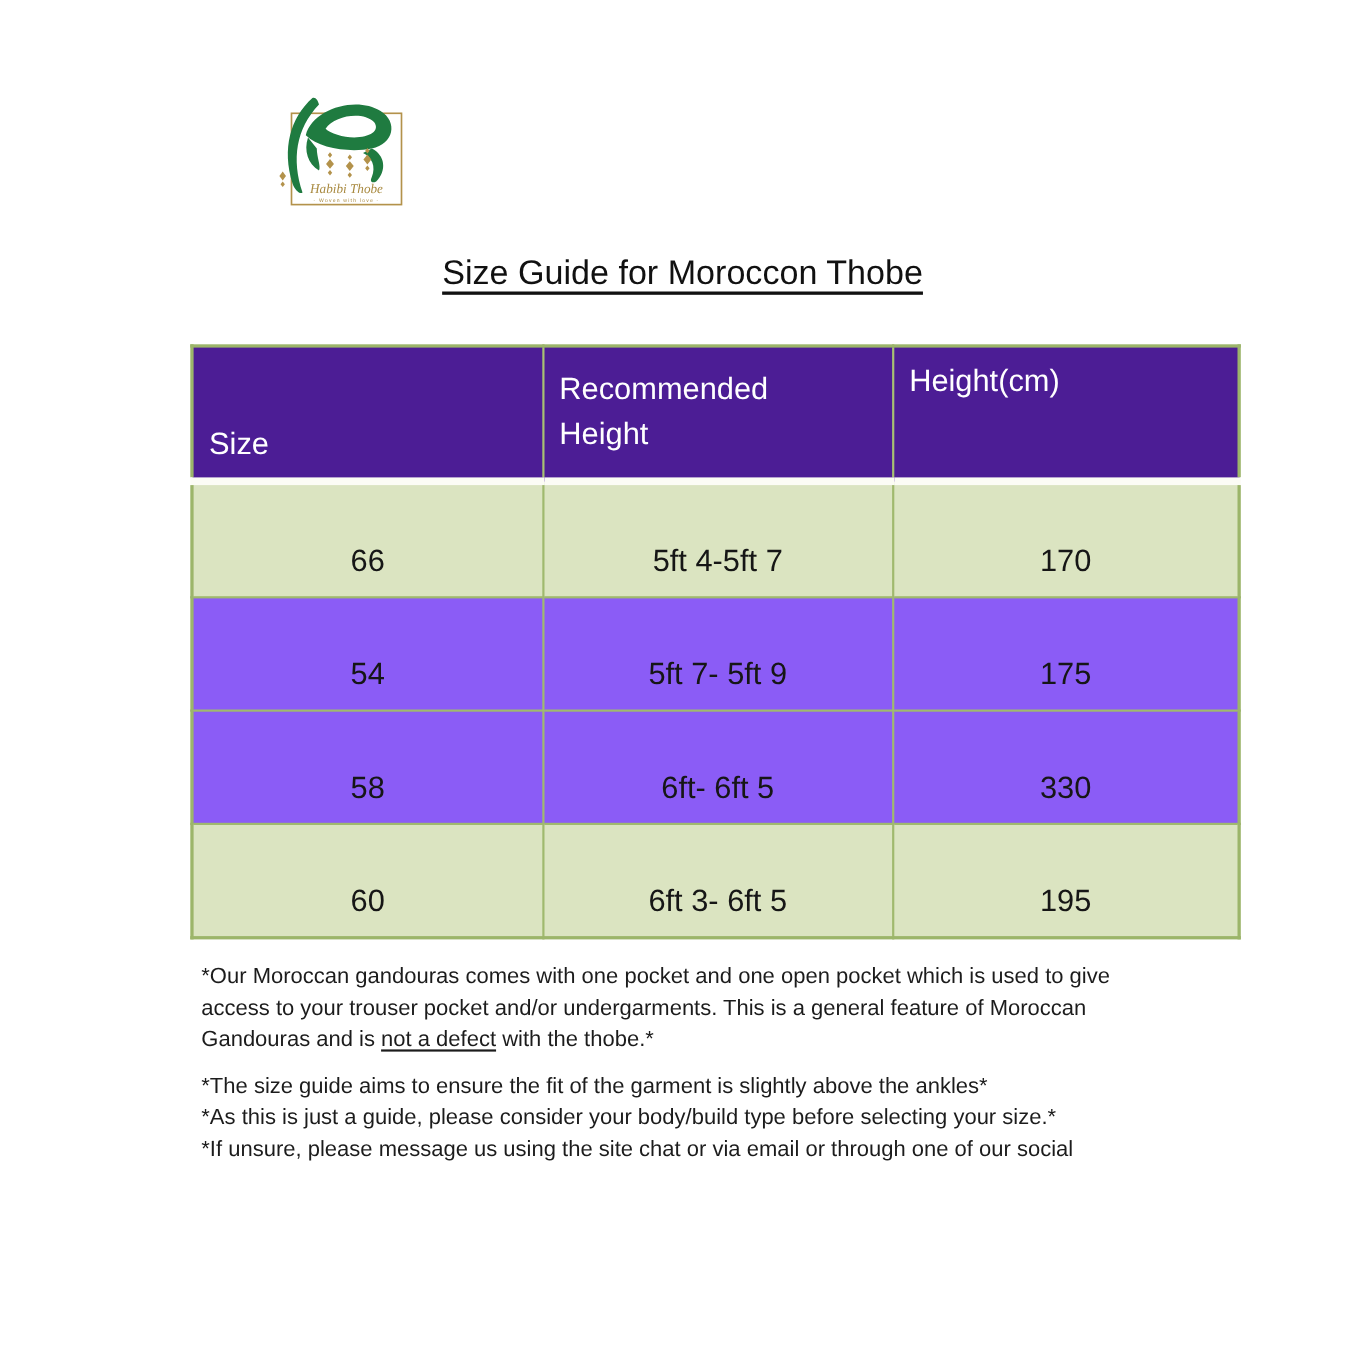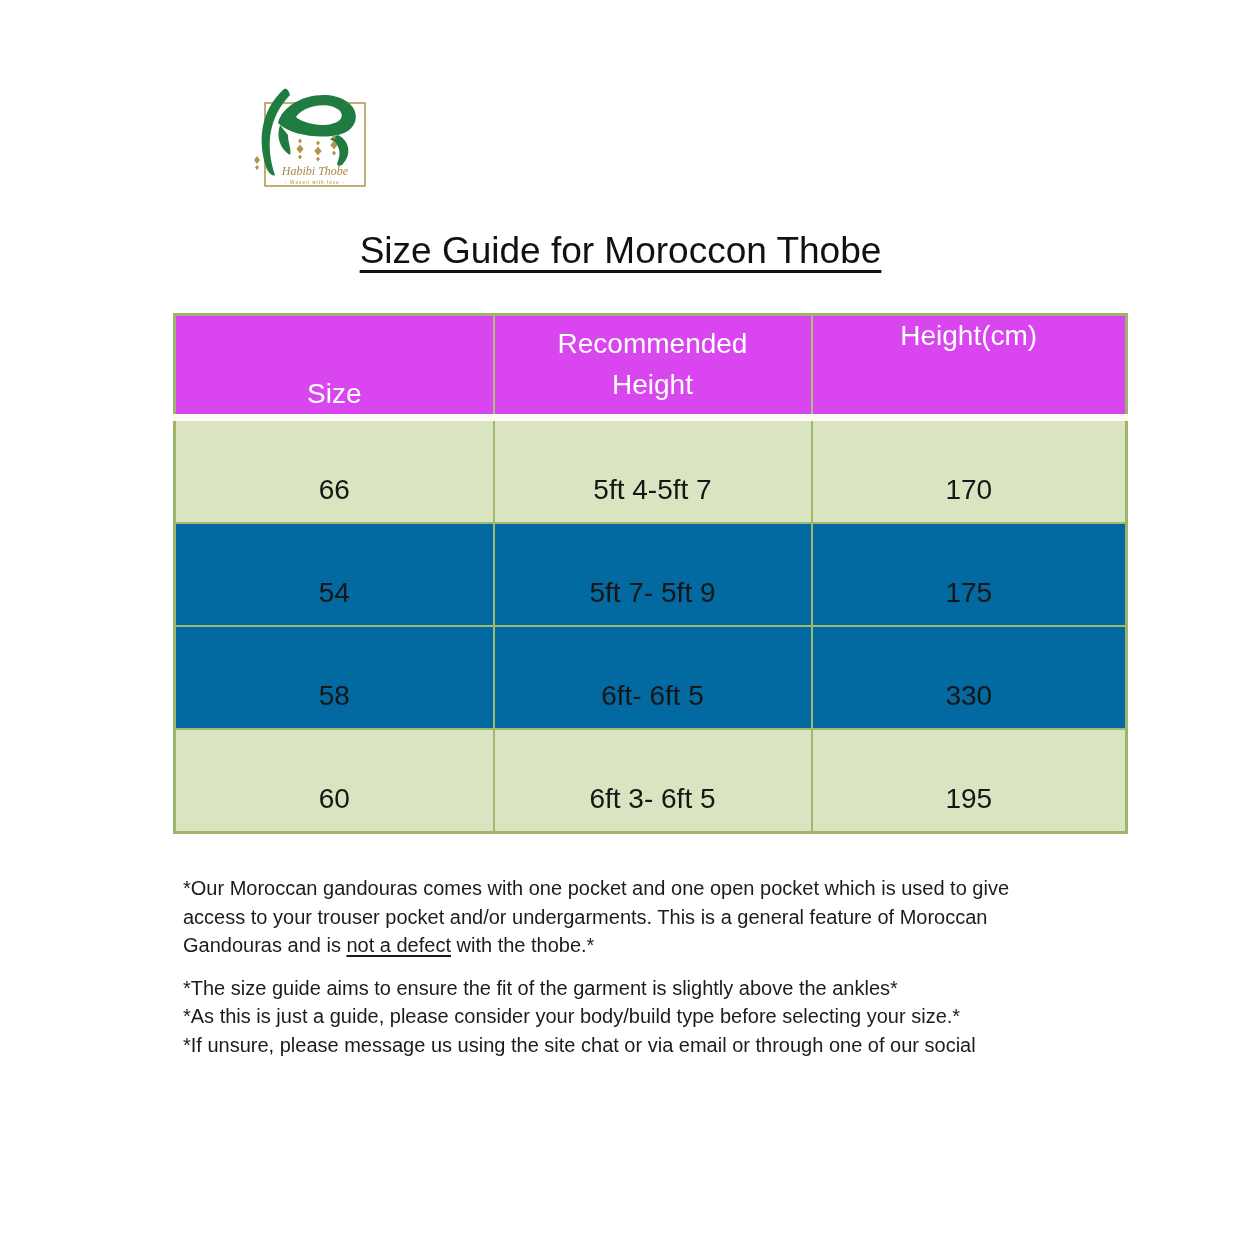--- a/index.html
+++ b/index.html
@@ -26,21 +26,21 @@
     height: 115px;
   }
 
   
   .title {
     position: absolute;
     left: 0;
     top: 230px;
     width: 100%;
     text-align: center;
-    font-size: 37px;
+    font-size: 31px;
     font-weight: 400;
     color: #111111;
   }
   .title span {
     text-decoration: underline;
     text-decoration-thickness: 3px;
     text-underline-offset: 7px;
   }
 
   
@@ -55,45 +55,45 @@
     border-collapse: collapse;
     table-layout: fixed;
     border: 3px solid #9cb56a;
   }
   table.size-table col.c1 { width: 319px; }
   table.size-table col.c2 { width: 318px; }
   table.size-table col.c3 { width: 315px; }
 
   table.size-table th {
     height: 90px;
-    background: #d946ef;
+    background: #4c1d95;
     color: #ffffff;
     font-size: 28px;
     font-weight: 400;
-    text-align: center;
+    text-align: left;
     border-right: 2px solid #a8c172;
     border-bottom: 7px solid #fcfcf5;
-    padding: 4px;
+    padding: 14px;
   }
   table.size-table th:last-child { border-right: none; }
   th.va-bottom { vertical-align: bottom; padding-bottom: 8px; margin-left: 28px; }
   th.va-middle { vertical-align: middle; line-height: 1.45; }
   th.va-top    { vertical-align: top; padding-top: 10px; }
   th .wrap-narrow {
     display: inline-block;
     max-width: 220px;
   }
 
   table.size-table td {
     height: 85px;
     font-size: 28px;
     text-align: center;
     vertical-align: bottom;
     padding: 0 0 16px 0;
-    background: #0369a1;
+    background: #8b5cf6;
     border-right: 2px solid #a0b96e;
     border-bottom: 2px solid #a0b96e;
     color: #161616;
   }
   table.size-table td:last-child { border-right: none; }
   table.size-table tr:last-child td { border-bottom: none; }
   table.size-table tr.alt td { background: #dbe4c1; }
 
   
   .notes {

